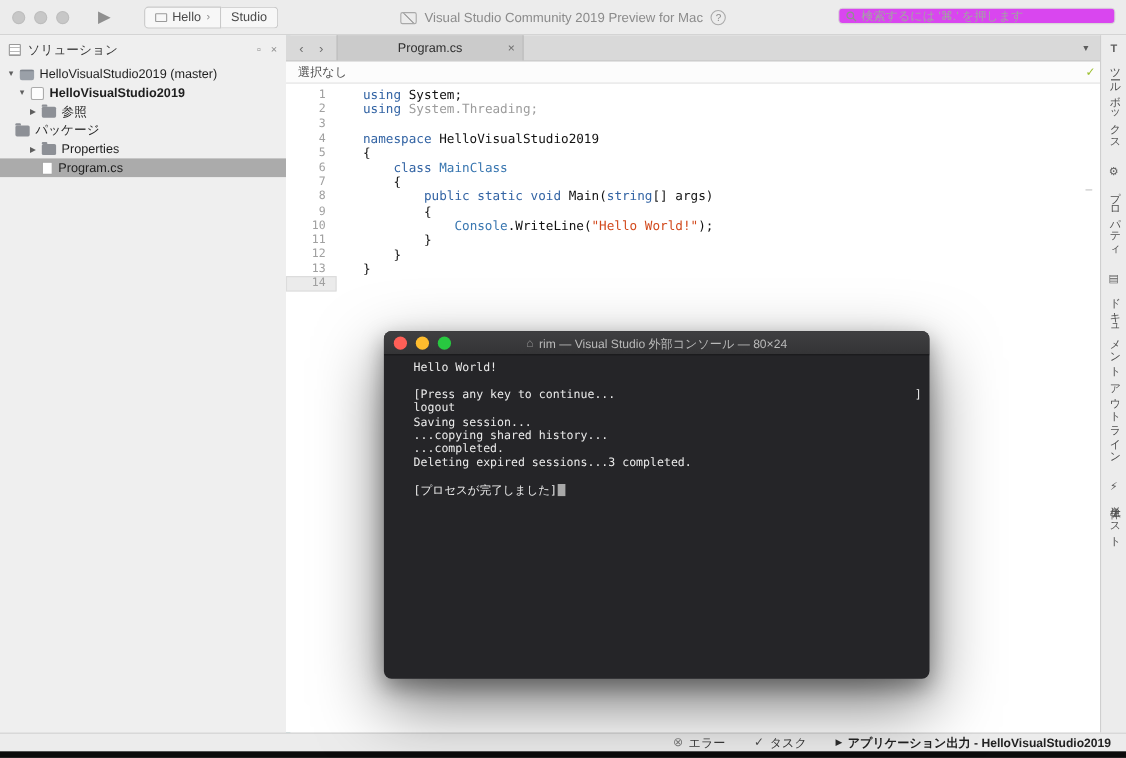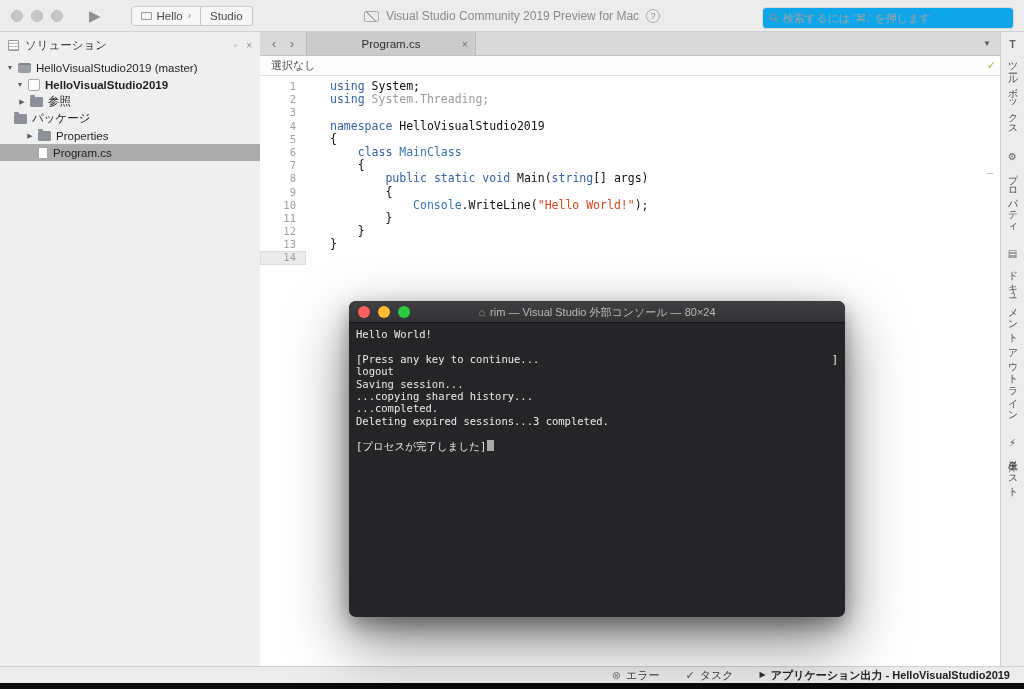--- a/index.html
+++ b/index.html
@@ -15,21 +15,21 @@
   .run-config{display:flex;margin-left:30px;height:20px;}
   .cfg-box{border:1px solid #c9c9c9;background:#f7f7f7;display:flex;align-items:center;gap:5px;padding:0 9px;font-size:11.5px;color:#4a4a4a;}
   .cfg-box.first{border-radius:4px 0 0 4px;}
   .cfg-box.second{border-radius:0 4px 4px 0;border-left:none;}
   .cfg-icon{width:11px;height:8px;border:1px solid #9a9a9a;border-radius:1px;display:inline-block;}
   .chev{color:#8d8d8d;font-size:10px;}
   .title-group{position:absolute;left:50%;transform:translateX(-50%);top:0;height:32px;display:flex;align-items:center;gap:7px;}
   .app-icon{width:15px;height:11px;border:1px solid #a9a9a9;border-radius:2px;background:linear-gradient(45deg,transparent 45%,#a9a9a9 46%,#a9a9a9 54%,transparent 55%);}
   .title-text{font-size:12px;color:#8b8b8b;white-space:nowrap;}
   .help-icon{width:14px;height:14px;border:1px solid #ababab;border-radius:50%;color:#8b8b8b;font-size:9px;display:flex;align-items:center;justify-content:center;}
-  .search-box{position:absolute;right:10px;top:7px;width:252px;height:22px;background:#0ea5e9;border:1px solid #d7d7d7;border-radius:4px;display:flex;align-items:center;padding:0 6px;gap:4px;}
+  .search-box{position:absolute;right:10px;top:7px;width:252px;height:15px;background:#d946ef;border:1px solid #d7d7d7;border-radius:4px;display:flex;align-items:center;padding:0 6px;gap:4px;}
   .search-box input{flex:1;border:none;outline:none;background:transparent;font-size:11px;color:#333;font-family:inherit;}
   .search-box input::placeholder{color:#a3a3a3;}
 
   
   .sidebar{position:absolute;left:0;top:32px;width:264px;bottom:23px;background:#efefef;border-right:4px solid #0f766e;}
   .sidebar-header{height:27px;display:flex;align-items:center;padding:0 8px;font-size:11.5px;color:#333;gap:6px;}
   .pad-icon{width:11px;height:11px;border:1px solid #9a9a9a;background:repeating-linear-gradient(#fff 0 2px,#b9b9b9 2px 3px);border-radius:1px;}
   .hdr-icons{margin-left:auto;display:flex;gap:9px;color:#8e8e8e;font-size:10px;}
   .tree-row{height:17px;display:flex;align-items:center;font-size:11.5px;color:#1e1e1e;white-space:nowrap;}
   .tree-row.bold .tlabel{font-weight:bold;}
@@ -83,21 +83,21 @@
   .terminal{position:absolute;left:349px;top:301px;width:496px;height:316px;border-radius:7px;background:#252528;box-shadow:0 24px 60px rgba(0,0,0,.5),0 8px 20px rgba(0,0,0,.35);overflow:hidden;z-index:50;}
   .term-titlebar{height:22px;background:linear-gradient(#3f3f41,#343436);border-bottom:1px solid #19191b;position:relative;}
   .term-lights{position:absolute;left:9px;top:5px;display:flex;gap:8px;}
   .term-lights span{width:12px;height:12px;border-radius:50%;}
   .t-red{background:var(--light-red,#ff5f57);}
   .t-yellow{background:var(--light-yellow,#febc2e);}
   .t-green{background:var(--light-green,#28c840);}
   .term-title{height:22px;display:flex;align-items:center;justify-content:center;gap:5px;font-size:11px;color:#b9b9b9;white-space:nowrap;}
   .house{color:#8f8f8f;font-size:11px;}
   .term-body{padding:5px 7px;font-family:"DejaVu Sans Mono","Liberation Mono",monospace;font-size:10.5px;line-height:12.4px;color:#ebebeb;}
-  .term-line{display:flex;white-space:pre;min-height:12.4px;align-items:center;}
+  .term-line{display:flex;white-space:pre;min-height:12.4px;align-items:center;margin-left:20px;}
   .term-line.spread{justify-content:space-between;}
   .cursor{display:inline-block;width:6.5px;height:11px;background:#a8a8a8;margin-left:1px;}
 </style>
 </head>
 <body>
 
 <div class="app">
 
   <div class="toolbar">
     <div class="traffic">
@@ -143,21 +143,21 @@
         <div class="tree-row" style="padding-left: 4px;">
           <span class="arrow">▼</span>
           <span class="ticon ticon-solution"></span>
           <span class="tlabel">HelloVisualStudio2019 (master)</span>
         </div>
         <div class="tree-row bold" style="padding-left: 14px;">
           <span class="arrow">▼</span>
           <span class="ticon ticon-project"></span>
           <span class="tlabel">HelloVisualStudio2019</span>
         </div>
-        <div class="tree-row" style="padding-left: 16px;">
+        <div class="tree-row" style="padding-left: 24px;">
           <span class="arrow">▶</span>
           <span class="ticon ticon-folder"></span>
           <span class="tlabel">参照</span>
         </div>
         <div class="tree-row" style="">
           <span class="arrow"></span>
           <span class="ticon ticon-folder"></span>
           <span class="tlabel">パッケージ</span>
         </div>
         <div class="tree-row" style="padding-left: 24px;">

